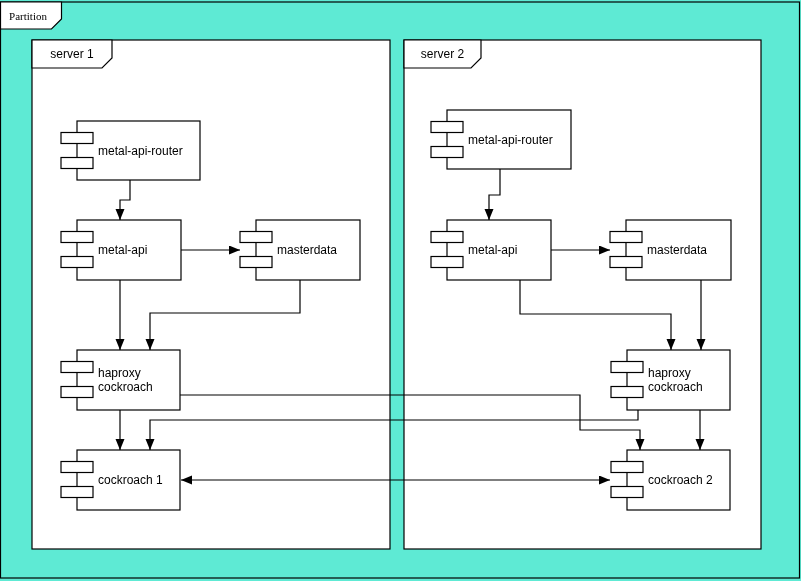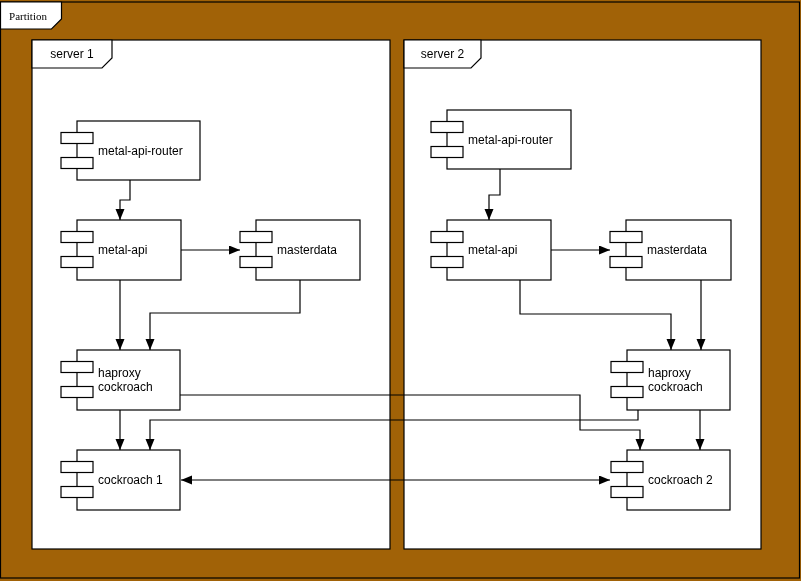--- a/index.html
+++ b/index.html
@@ -1,19 +1,19 @@
 <!DOCTYPE html>
 <html><head>
 <meta charset="utf-8">
 <style>
   html,body{margin:0;padding:0;background:#ffffff;}
   #canvas{
     position:relative;
     width:801px;height:581px;
-    background:#a16207;
+    background:#5eead4;
     font-family:"Liberation Sans",sans-serif;
   }
   svg{display:block;}
   svg text{font-family:"Liberation Sans",sans-serif;font-size:12px;fill:#000000;}
   svg text.serif{font-family:"Liberation Serif",serif;font-size:11px;}
 </style>
 </head>
 <body>
 
 <div id="canvas">

